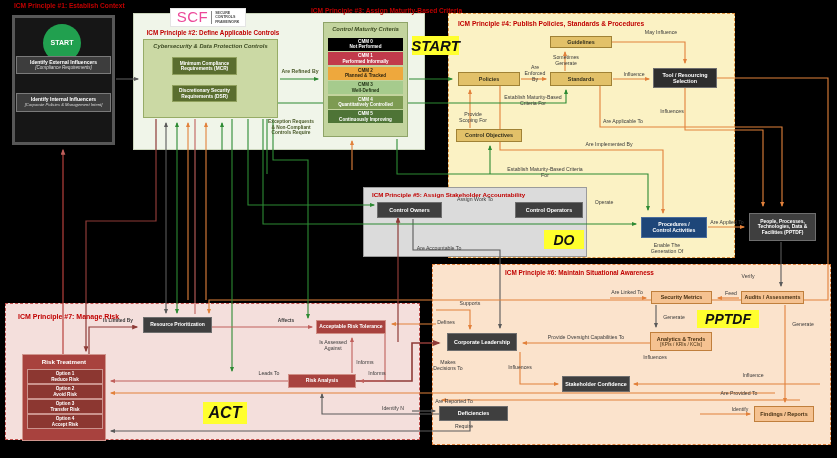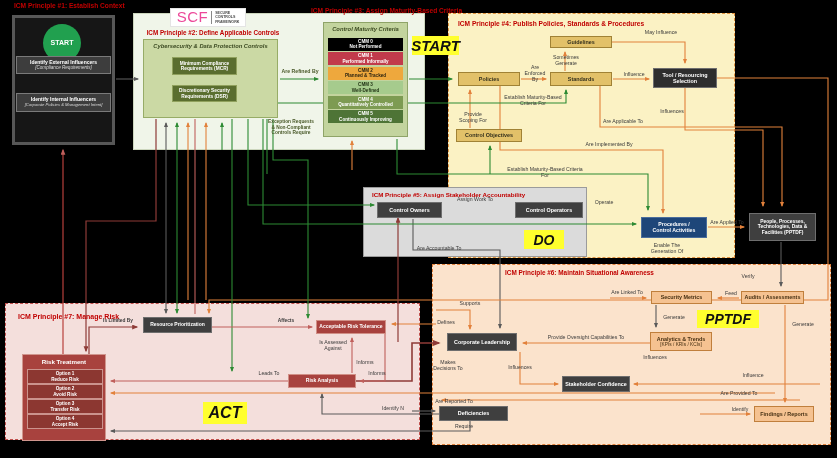--- a/index.html
+++ b/index.html
@@ -210,21 +210,21 @@
   <div class="lbl" style="left:658px;top:109px;width:28px;">Influences</div>
   <div class="lbl" style="left:584px;top:142px;width:50px;">Are Implemented By</div>
   <div class="lbl" style="left:504px;top:167px;width:82px;">Establish Maturity-Based Criteria For</div>
 
   <div class="ptitle" style="left:372px;top:191px;font-size:6.2px;">ICM Principle #5: Assign Stakeholder Accountability</div>
   <div class="node dark" style="left:377px;top:202px;width:65px;height:16px;">Control Owners</div>
   <div class="lbl" style="left:455px;top:197px;width:40px;">Assign Work To</div>
   <div class="node dark" style="left:515px;top:202px;width:68px;height:16px;">Control Operators</div>
   <div class="lbl" style="left:590px;top:200px;width:28px;">Operate</div>
   <div class="lbl" style="left:414px;top:246px;width:50px;">Are Accountable To</div>
-  <div class="badge" style="left:524px;top:230px;width:40px;height:19px;font-size:14px;">DO</div>
+  <div class="badge" style="left:544px;top:230px;width:40px;height:19px;font-size:14px;">DO</div>
 
   <div class="node blue" style="left:641px;top:217px;width:66px;height:21px;">Procedures /
 Control Activities</div>
   <div class="lbl" style="left:708px;top:220px;width:38px;">Are Applied To</div>
   <div class="node dark" style="left:749px;top:213px;width:67px;height:28px;font-size:4.9px;">People, Processes,
 Technologies, Data &amp;
 Facilities (PPTDF)</div>
   <div class="lbl" style="left:646px;top:243px;width:42px;">Enable The
 Generation Of</div>
 

